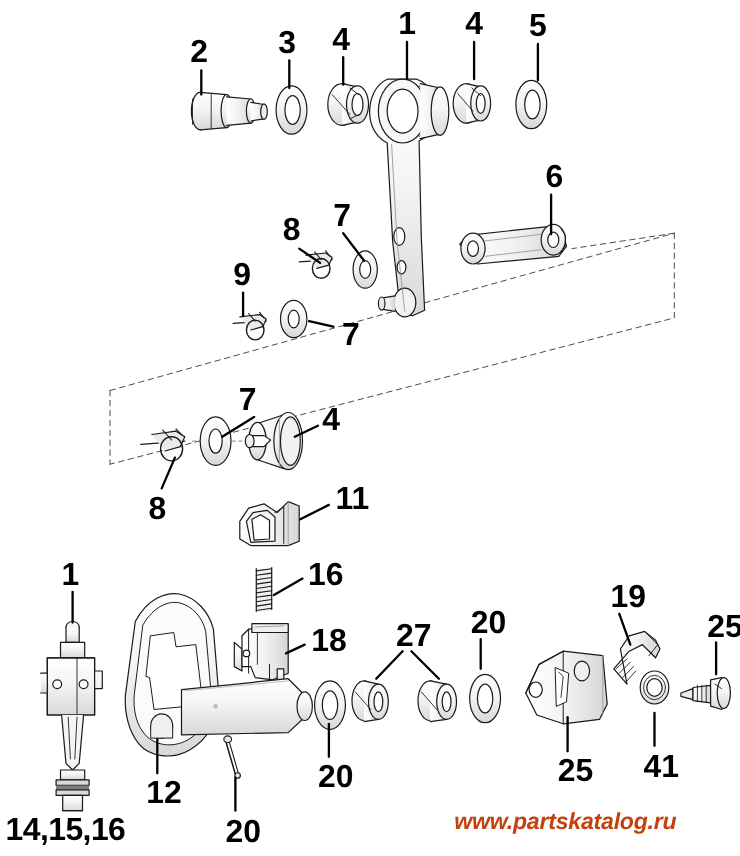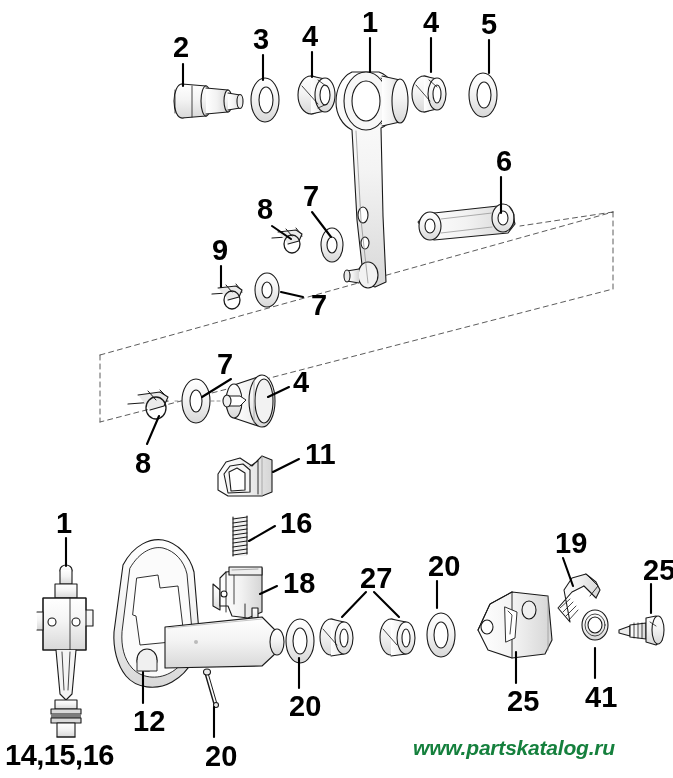--- a/index.html
+++ b/index.html
@@ -32,21 +32,21 @@
   .c-lg{font-size:29px;}
   .c-multi{font-size:29px;letter-spacing:-0.5px;}
   #watermark{
     position:absolute;
     left:413px;
     top:736px;
     font-family:"Liberation Sans", sans-serif;
     font-weight:bold;
     font-style:italic;
     font-size:21px;
-    color:#15803d;
+    color:#c2410c;
     letter-spacing:-0.2px;
     white-space:nowrap;
     user-select:none;
   }
 </style>
 </head>
 <body>
 
 <div id="sheet">
 

